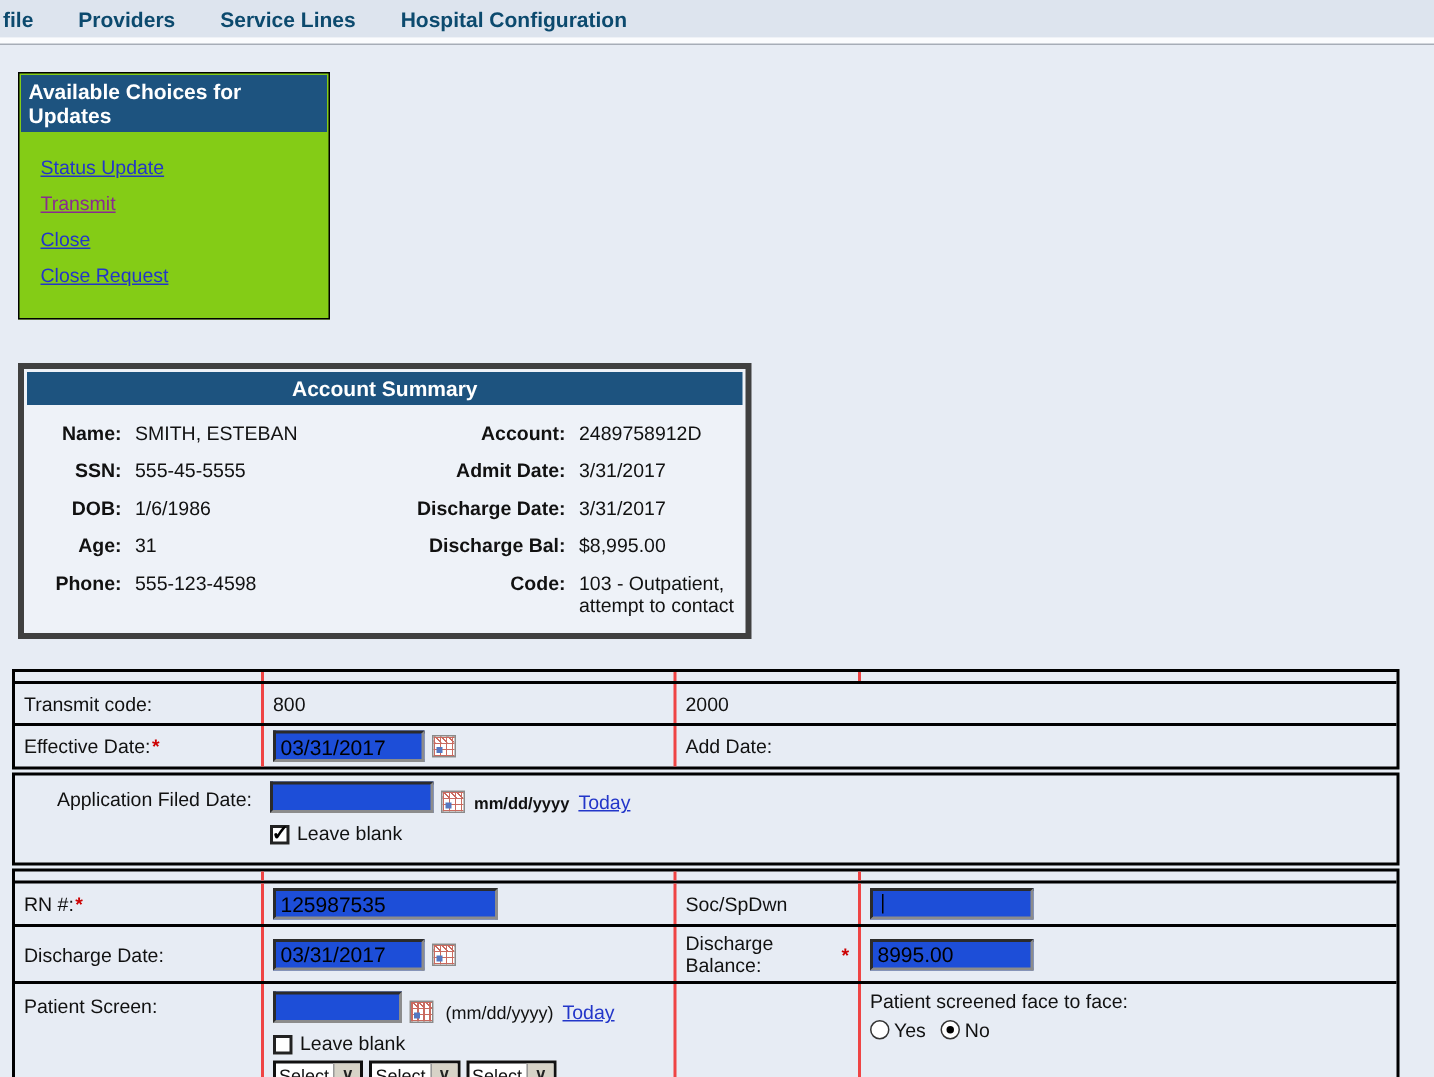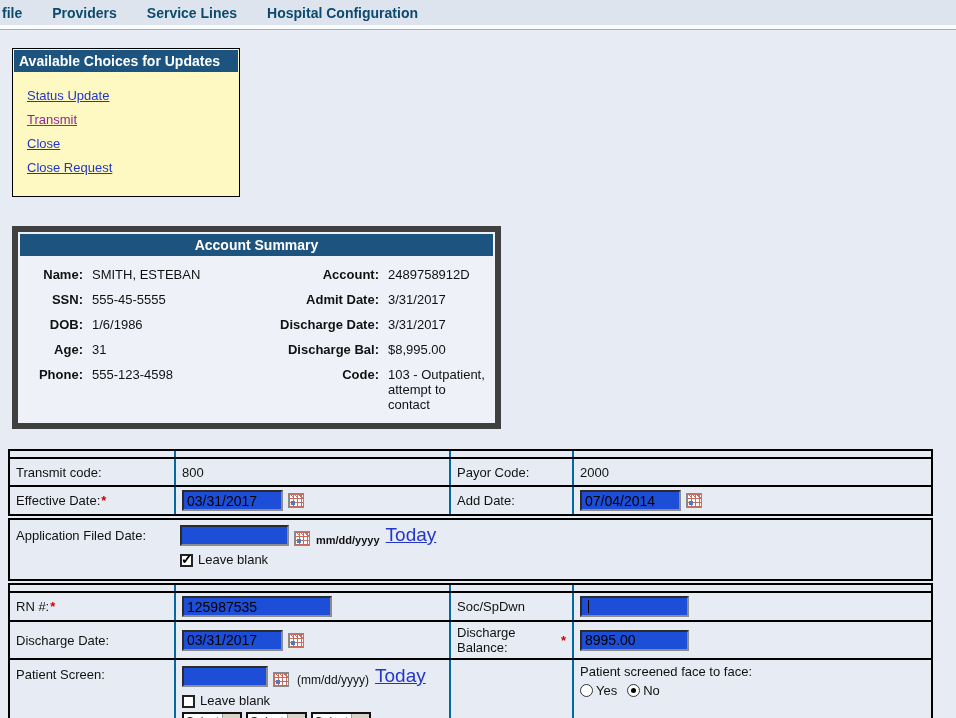--- a/index.html
+++ b/index.html
@@ -6,41 +6,41 @@
   html,body { width:956px; height:718px; overflow:hidden; }
   body { background:#e7ecf4; font-family:"Liberation Sans", sans-serif; font-size:13px; color:#111; }
 
   
   .nav { height:25px; background:#dde4ee; display:flex; align-items:center; }
   .nav-item { font-weight:bold; font-size:14px; color:#0c4a6e; margin-right:30px; cursor:pointer; }
   .nav-item:first-child { margin-left:2px; }
   .nav-sep { height:5px; background:#fbfcfe; border-bottom:1px solid #a7adb7; }
 
   
-  .choices { width:228px; margin:18px 0 0 12px; border:1px solid #000; background:#fef9c3; }
+  .choices { width:208px; margin:18px 0 0 12px; border:1px solid #000; background:#84cc16; }
   .panel-hdr { background:#1d537f; color:#fff; font-weight:bold; font-size:14px; padding:3px 5px; margin:1px; }
   .choices-list { padding:6px 0 12px 14px; }
   .choices-list a { display:block; margin:9px 0; font-size:13px; color:#2336c9; text-decoration:underline; cursor:pointer; }
   .choices-list a.visited { color:#8a2b8f; }
 
   
-  .acct { width:489px; margin:29px 0 0 12px; border:6px solid #404040; background:#eef2f8; padding:2px 2px 6px 2px; }
+  .acct { width:489px; margin:29px 0 0 12px; border:4px solid #404040; background:#eef2f8; padding:2px 2px 6px 2px; }
   .acct .panel-hdr { text-align:center; margin:0; }
   .acct-grid { display:grid; grid-template-columns:57px 178px 118px 1fr; padding:6px 4px 0 6px; }
   .acct-grid > div { padding:5px 0; }
   .acct-lbl { font-weight:bold; text-align:right; }
   .acct-val { padding-left:9px !important; }
 
   
   .ftable { width:925px; margin-left:8px; border:2px solid #000; background:transparent; }
   .ftable + .ftable { margin-top:2px; }
   .tblA { margin-top:20px; }
   .frow { display:grid; grid-template-columns:164px 275px 123px 1fr; border-top:2px solid #000; }
   .frow:first-child { border-top:none; }
-  .frow > div { border-left:2px solid #0369a1; padding:3px 6px; min-height:26px; display:flex; align-items:center; }
+  .frow > div { border-left:2px solid #ef4444; padding:3px 6px; min-height:26px; display:flex; align-items:center; }
   .frow > div:first-child { border-left:none; }
   .thin > div { min-height:6px; padding:0 6px; }
   .frow2 { display:grid; grid-template-columns:164px 1fr; }
   .frow2 > div { padding:4px 6px; }
   .req { color:#c00; font-weight:bold; margin-left:1px; }
 
   
   .tin { height:21px; background:#1d4ed8; border:2px solid #2b2b2b; border-right-color:#8c8c8c; border-bottom-color:#8c8c8c; font-family:"Liberation Sans",sans-serif; font-size:14px; padding:0 3px; }
   .w100 { width:101px; } .w150 { width:150px; } .w110 { width:109px; } .w84 { width:86px; }
   .caret { display:inline-block; width:1px; height:13px; background:#000; margin-left:-105px; position:relative; left:4px; }
@@ -48,21 +48,21 @@
   
   .cal { width:16px; height:15px; margin-left:5px; border:1px solid #8a8a8a; background:
       linear-gradient(#5577c0 0 0) 2px 7px / 4px 4px no-repeat,
       repeating-linear-gradient(90deg, #c96a5f 0 1px, transparent 1px 4px),
       repeating-linear-gradient(0deg, #c96a5f 0 1px, transparent 1px 4px),
       repeating-linear-gradient(45deg, #c96a5f 0 1px, #fff 1px 3px) 0 0 / 100% 4px no-repeat,
       #fff; cursor:pointer; flex:none; }
 
   .hint { font-size:11px; font-weight:bold; margin-left:6px; }
   .hint2 { font-size:12px; font-weight:normal; margin-left:8px; }
-  .tlink { color:#2336c9; text-decoration:underline; margin-left:6px; font-size:19px; cursor:pointer; }
+  .tlink { color:#2336c9; text-decoration:underline; margin-left:6px; font-size:13px; cursor:pointer; }
 
   
   .cb { width:13px; height:13px; border:2px solid #222; background:#fff; display:inline-block; position:relative; margin-right:5px; flex:none; cursor:pointer; }
   .cb.checked::after { content:"✓"; position:absolute; left:-1px; top:-5px; font-size:14px; font-weight:bold; color:#000; }
   .cbrow { display:flex; align-items:flex-end; margin-top:6px; }
 
   
   .rb { width:13px; height:13px; border:1px solid #333; border-radius:50%; background:#fff; display:inline-block; position:relative; margin-right:3px; flex:none; cursor:pointer; }
   .rb.checked::after { content:""; position:absolute; left:3px; top:3px; width:5px; height:5px; background:#000; border-radius:50%; }
 
@@ -135,43 +135,38 @@
 <div class="ftable tblA">
   <div class="frow thin">
       <div></div>
       <div></div>
       <div></div>
       <div></div>
     </div>
   <div class="frow">
     <div>Transmit code:</div>
     <div>800</div>
-    <div>Payor Code:</div>
     <div>2000</div>
   </div>
   <div class="frow">
     <div>
         <span>Effective Date:</span>
         <span class="req">*</span>
       </div>
     <div>
       <input class="tin w100" value="03/31/2017" style="">
       <span class="cal"></span>
     </div>
     <div>Add Date:</div>
-    <div>
-      <input class="tin w100" value="07/04/2014" style="">
-      <span class="cal"></span>
-    </div>
   </div>
 </div>
 
 <div class="ftable">
   <div class="frow2">
-    <div style="padding-top:8px;">Application Filed Date:</div>
+    <div style="padding-top:8px;text-align:right;">Application Filed Date:</div>
     <div>
       <div class="ps-line1">
         <input class="tin w110" value="" style="">
         <span class="cal"></span>
         <span class="hint">mm/dd/yyyy</span>
         <a class="tlink">Today</a>
       </div>
       <div class="cbrow" style="margin-bottom:8px;">
         <span class="cb checked"></span>
         <span>Leave blank</span>

